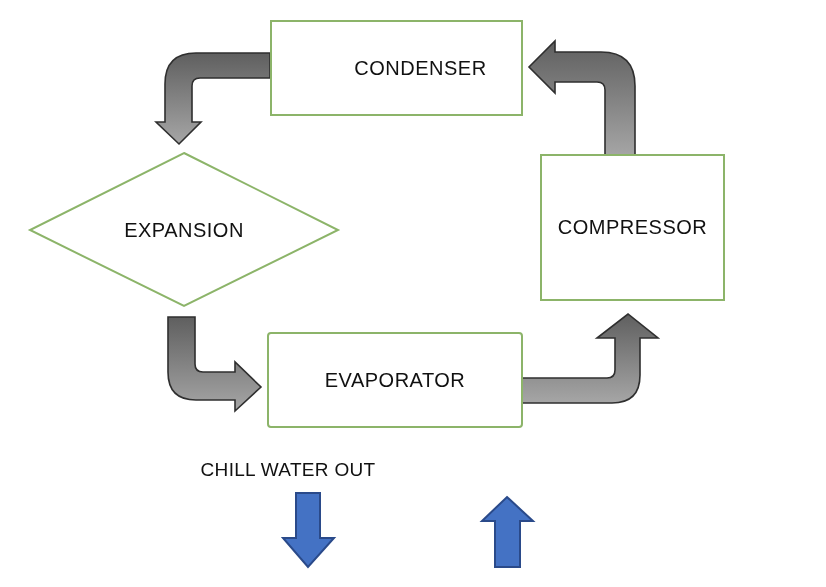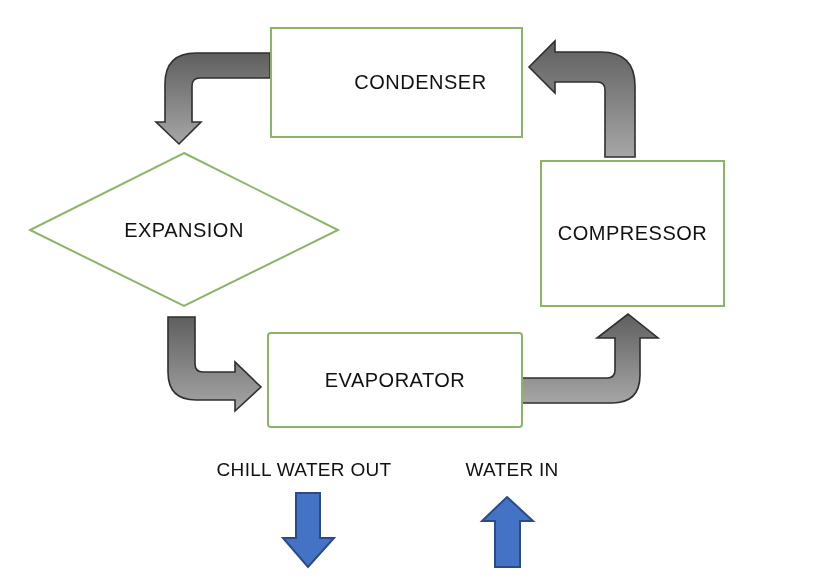--- a/index.html
+++ b/index.html
@@ -25,22 +25,22 @@
     border: 2px solid var(--node-border, #8cb469);
     background: #ffffff;
     display: flex;
     align-items: center;
     justify-content: center;
     font-size: 20px;
     letter-spacing: 0.5px;
     color: var(--text, #111111);
     text-align: center;
   }
-  .node-condenser  { left: 270px; top: 27px;  width: 253px; height: 111px; padding-left: 48px; }
-  .node-compressor { left: 540px; top: 160px; width: 185px; height: 147px; }
+  .node-condenser  { left: 270px; top: 20px;  width: 253px; height: 96px; padding-left: 48px; }
+  .node-compressor { left: 540px; top: 154px; width: 185px; height: 147px; }
   .node-evaporator { left: 267px; top: 332px; width: 256px; height: 96px; border-radius: 4px; }
   .diamond-label {
     position: absolute;
     left: 30px; top: 154px;
     width: 308px; height: 152px;
     display: flex;
     flex-direction: row;
     align-items: center;
     justify-content: center;
     font-size: 20px;
@@ -51,21 +51,21 @@
     gap: 12px;
   }
   .flow-label {
     position: absolute;
     transform: translate(-50%, -50%);
     font-size: 19px;
     letter-spacing: 0.3px;
     white-space: nowrap;
     color: var(--text, #111111);
   }
-  .flow-label-out { left: 288px; top: 470px; margin-left: 16px; }
+  .flow-label-out { left: 288px; top: 470px; }
   .flow-label-in  { left: 512px; top: 470px; }
   
   .diamond-shape { fill: #ffffff; stroke: var(--node-border, #8cb469); stroke-width: 2; }
   .gray-arrow    { fill: url(#grayGrad); stroke: var(--arrow-outline, #2f2f2f); stroke-width: 1.6; stroke-linejoin: miter; }
   .water-arrow   { fill: var(--water-arrow-fill, #4472c4); stroke: var(--water-arrow-outline, #2a4a8a); stroke-width: 2; stroke-linejoin: miter; }
   .stop-dark  { stop-color: var(--arrow-gray-dark, #5f5f5f); }
   .stop-light { stop-color: var(--arrow-gray-light, #a6a6a6); }
 </style>
 </head>
 <body>
@@ -105,15 +105,14 @@
 
   <div class="diamond-label">
     <span>EXPANSION</span>
   </div>
 
   <div class="node node-evaporator">
     <span>EVAPORATOR</span>
   </div>
 
   <div class="flow-label flow-label-out">CHILL WATER OUT</div>
-  <div class="flow-label flow-label-in">WATER IN</div>
 
 </div>
 
 </body></html>

